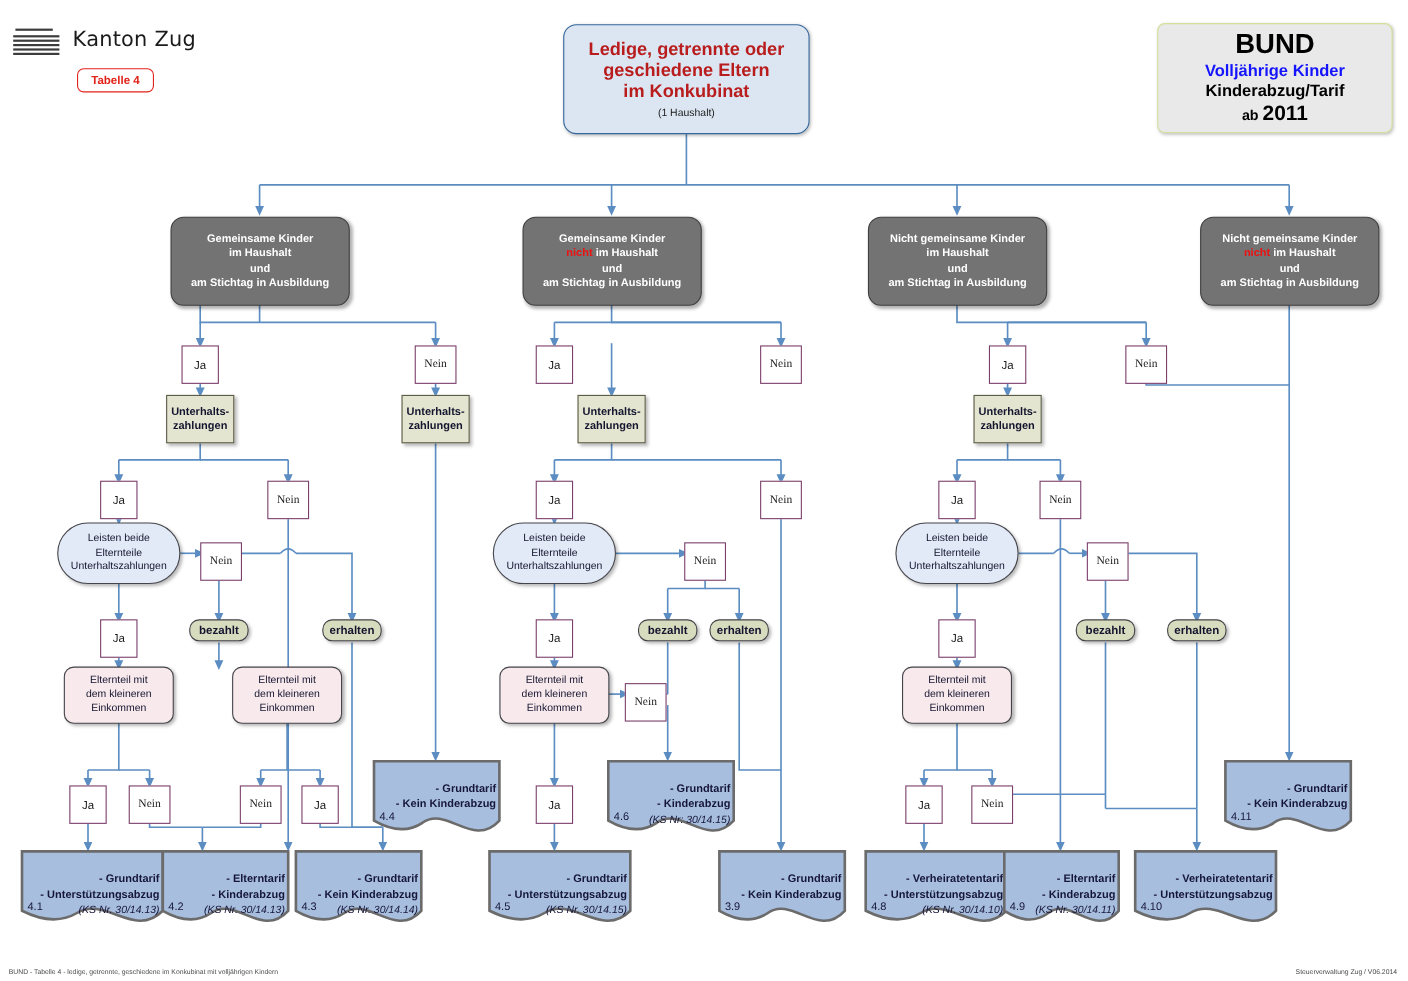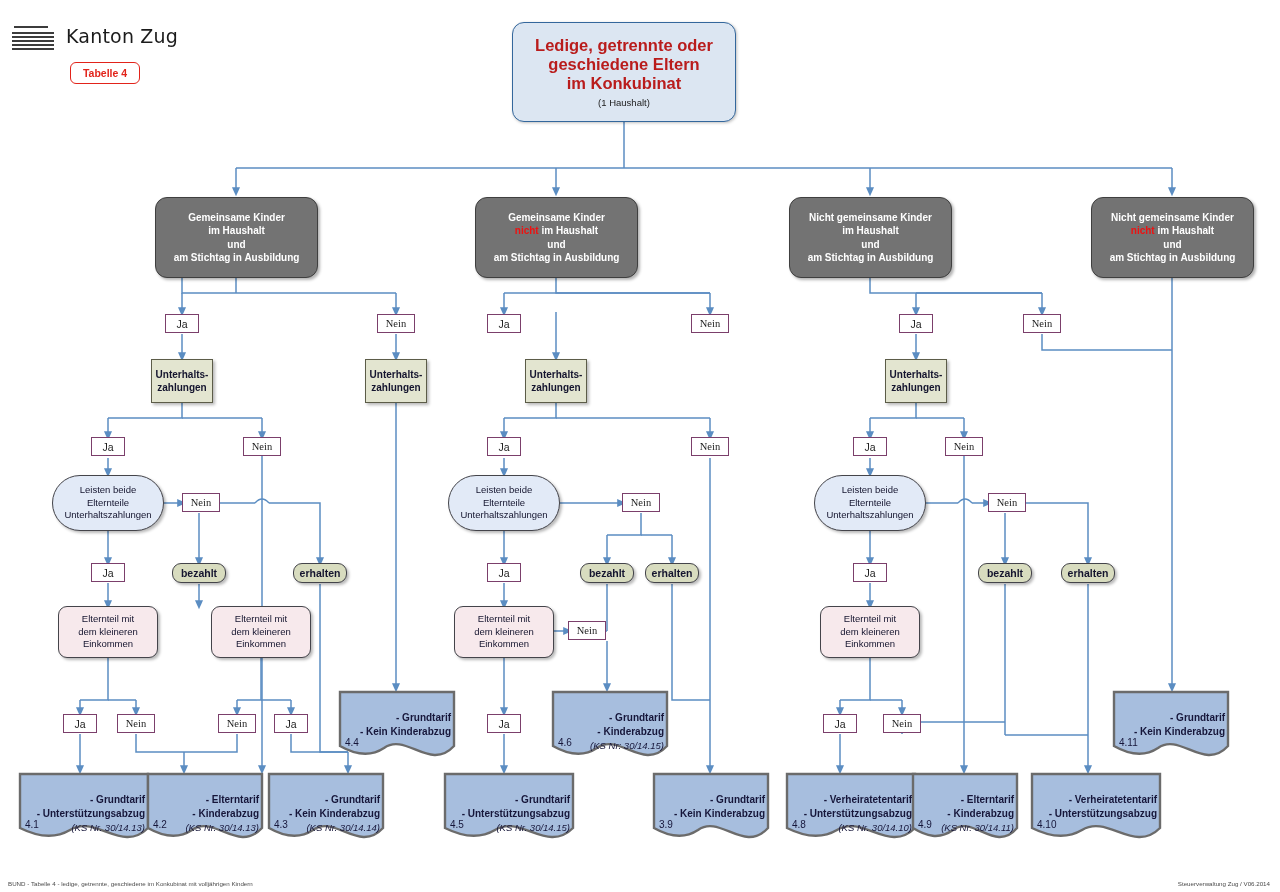--- a/index.html
+++ b/index.html
@@ -40,21 +40,21 @@
   #bund .b4{font-size:13px;font-weight:bold;color:#000;margin-top:2px;}
   #bund .b4 b{font-size:19px;}
 
   
   .grey{background:#737373;border:1.4px solid #3f3f3f;border-radius:12px;
         color:#ffffff;font-size:10px;font-weight:bold;line-height:1.35;
         box-shadow:2px 2px 3px rgba(0,0,0,.3);width:163px;height:81px;}
   .grey .nicht{color:#ee1111;}
 
   
-  .jn{background:#ffffff;border:1.3px solid #7b3f6b;width:34px;height:19px;
+  .jn{background:#ffffff;border:1.3px solid #7b3f6b;width:34px;height:35px;
       font-size:10.5px;color:#1b1b1b;}
   .jn.w{width:38px;font-family:Liberation Serif, serif;}
 
   
   .uz{background:#e3e5d0;border:1.4px solid #5c5c48;width:62px;height:44px;
       font-size:10px;font-weight:bold;color:#14142e;line-height:1.3;
       box-shadow:2px 2px 3px rgba(0,0,0,.28);flex-direction:column;}
 
   
   .oval{background:#e2eaf7;border:1.3px solid #44444a;border-radius:40px;
@@ -241,20 +241,28 @@
 
   <div class="node" id="titlebox">
     <div>
       <div class="t">Ledige, getrennte oder</div>
       <div class="t">geschiedene Eltern</div>
       <div class="t">im Konkubinat</div>
       <div class="s">(1 Haushalt)</div>
     </div>
   </div>
 
+  <div class="node" id="bund">
+    <div>
+      <div class="b1">BUND</div>
+      <div class="b2">Volljährige Kinder</div>
+      <div class="b3">Kinderabzug/Tarif</div>
+      <div class="b4"><span>ab </span><b>2011</b></div>
+    </div>
+  </div>
 
   <div class="node grey" style="left:155px;top:197px">
     <div>
       <div>Gemeinsame Kinder</div>
       <div><span class="nicht"></span><span>im Haushalt</span></div>
       <div>und</div>
       <div>am Stichtag in Ausbildung</div>
     </div>
   </div>
   <div class="node grey" style="left:475px;top:197px">

